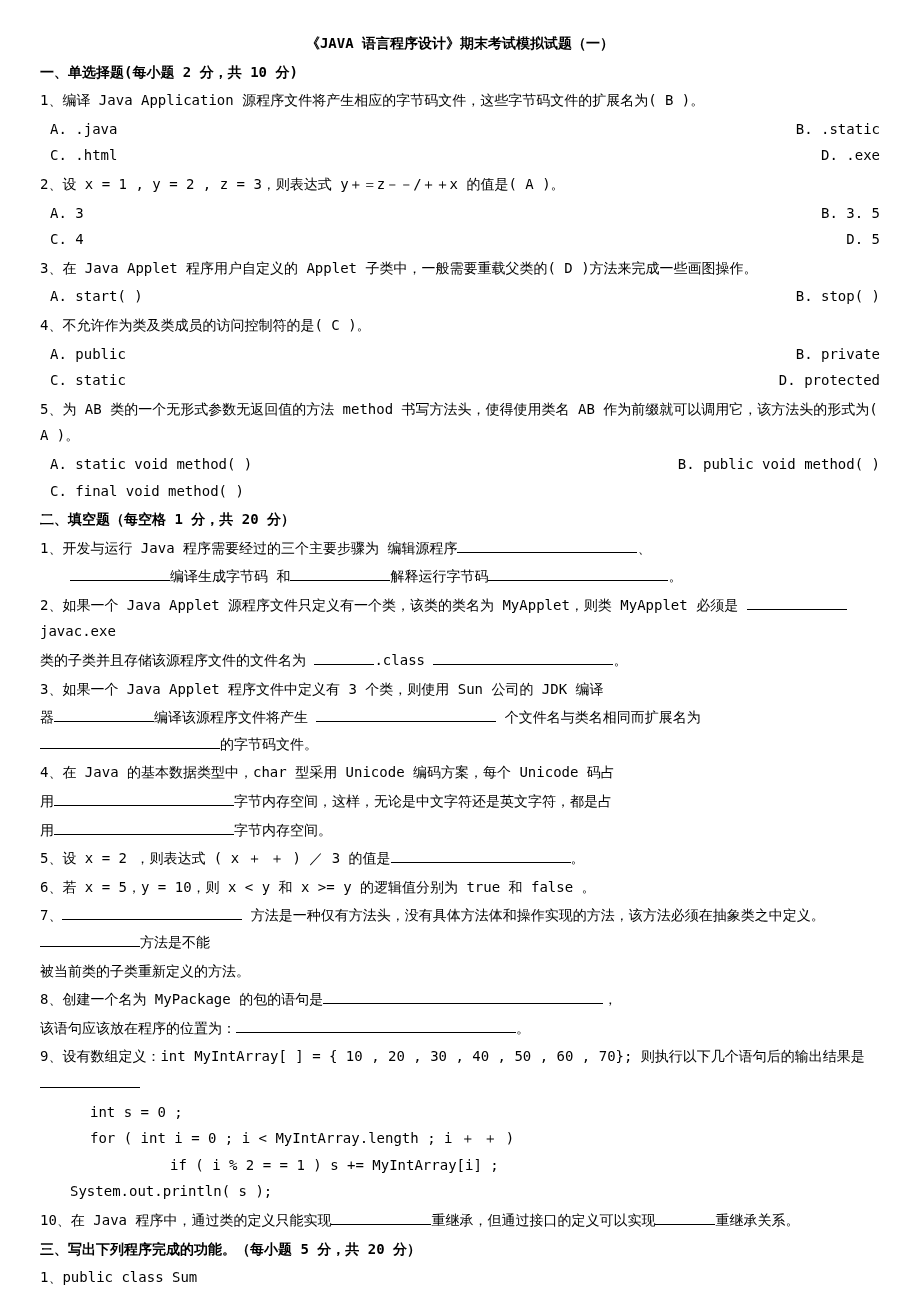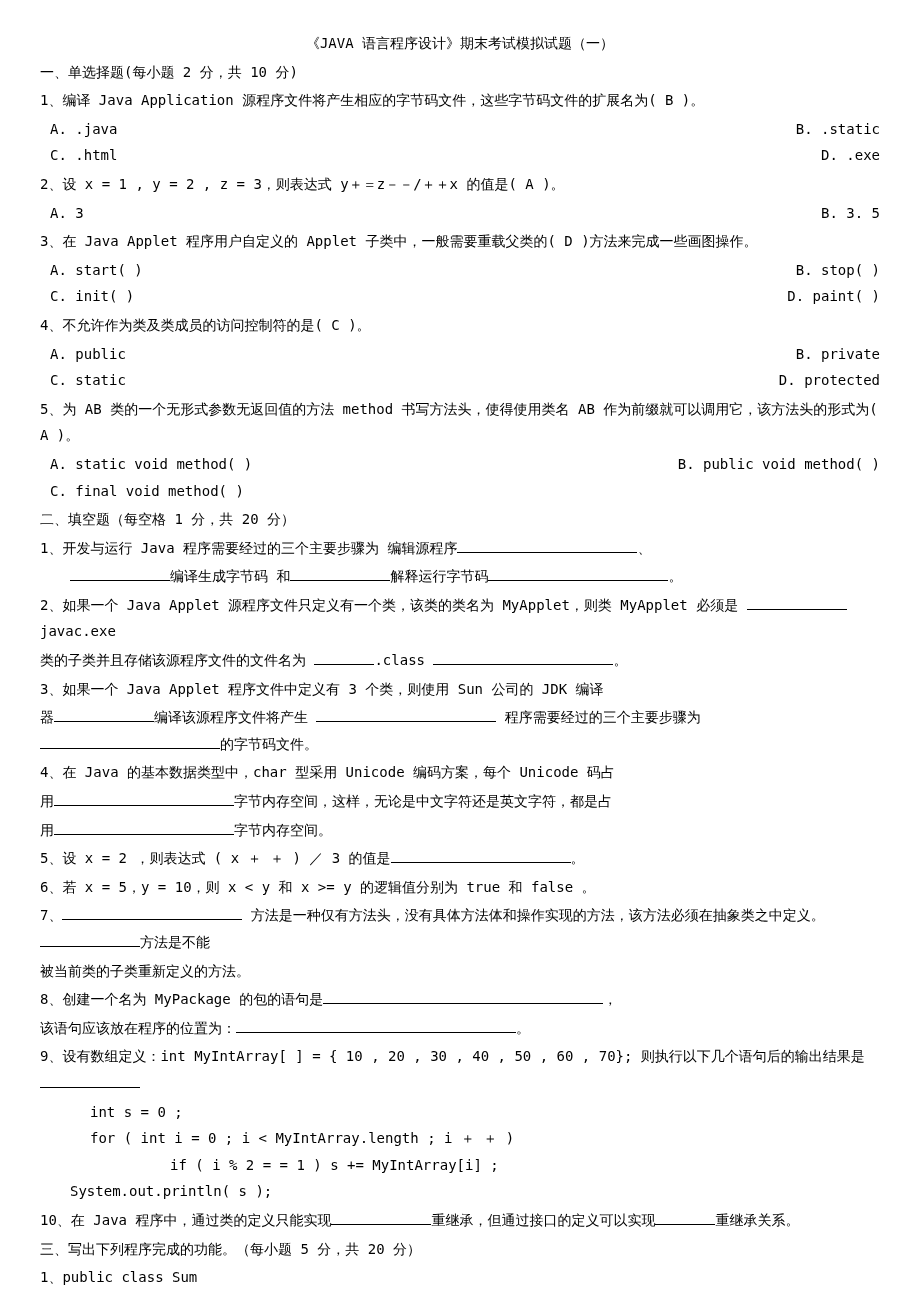--- a/index.html
+++ b/index.html
@@ -8,24 +8,24 @@
       line-height: 1.9;
       padding: 30px 40px;
       margin: 0;
       color: #000;
       background: #fff;
       width: 920px;
       box-sizing: border-box;
     }
     .title {
       text-align: center;
-      font-weight: normal;
+      font-weight: bold;
     }
     .section-header {
-      font-weight: normal;
+      font-weight: bold;
       margin-top: 2px;
     }
     .question {
       margin: 2px 0;
     }
     .options {
       margin-left: 10px;
     }
     .option-pair {
       display: flex;
@@ -67,31 +67,31 @@
     <div>D.    .exe</div>
   </div>
 </div>
 
 <div class="question">2、设 x = 1 ,  y = 2 ,  z = 3，则表达式  y＋＝z－－/＋＋x  的值是(   A  )。</div>
 <div class="options">
   <div class="option-pair">
     <div class="option-left" style="width:230px">A.    3</div>
     <div>B.    3. 5</div>
   </div>
+  <div class="option-pair">
+    <div class="option-left" style="width:230px">C.    4</div>
+    <div>D.    5</div>
+  </div>
 </div>
 
 <div class="question">3、在 Java  Applet 程序用户自定义的 Applet 子类中，一般需要重载父类的(  D   )方法来完成一些画图操作。</div>
 <div class="options">
   <div class="option-pair">
     <div class="option-left">A.    start( )</div>
     <div>B.    stop( )</div>
-  </div>
-  <div class="option-pair">
-    <div class="option-left">C.    init( )</div>
-    <div>D.    paint( )</div>
   </div>
 </div>
 
 <div class="question">4、不允许作为类及类成员的访问控制符的是(    C  )。</div>
 <div class="options">
   <div class="option-pair">
     <div class="option-left" style="width:260px">A.    public</div>
     <div>B.    private</div>
   </div>
   <div class="option-pair">
@@ -122,21 +122,21 @@
 
 <div class="question">
   <span>2、如果一个 Java  Applet 源程序文件只定义有一个类，该类的类名为 MyApplet，则类 MyApplet 必须是 </span><span class="blank"></span><span> javac.exe</span>
 </div>
 <div class="question">
   <span>类的子类并且存储该源程序文件的文件名为 </span><span class="blank blank-short"></span><span>.class </span><span class="blank blank-long"></span><span>。</span>
 </div>
 
 <div class="question">3、如果一个 Java  Applet 程序文件中定义有 3 个类，则使用 Sun 公司的 JDK 编译</div>
 <div class="question">
-  <span>器</span><span class="blank"></span><span>编译该源程序文件将产生 </span><span class="blank blank-long"></span><span> 程序需要经过的三个主要步骤为</span><span class="blank blank-long"></span><span>的字节码文件。</span>
+  <span>器</span><span class="blank"></span><span>编译该源程序文件将产生 </span><span class="blank blank-long"></span><span> 个文件名与类名相同而扩展名为</span><span class="blank blank-long"></span><span>的字节码文件。</span>
 </div>
 
 <div class="question">4、在 Java 的基本数据类型中，char 型采用 Unicode 编码方案，每个 Unicode 码占</div>
 <div class="question">
   <span>用</span><span class="blank blank-long"></span><span>字节内存空间，这样，无论是中文字符还是英文字符，都是占</span>
 </div>
 <div class="question">
   <span>用</span><span class="blank blank-long"></span><span>字节内存空间。</span>
 </div>
 

